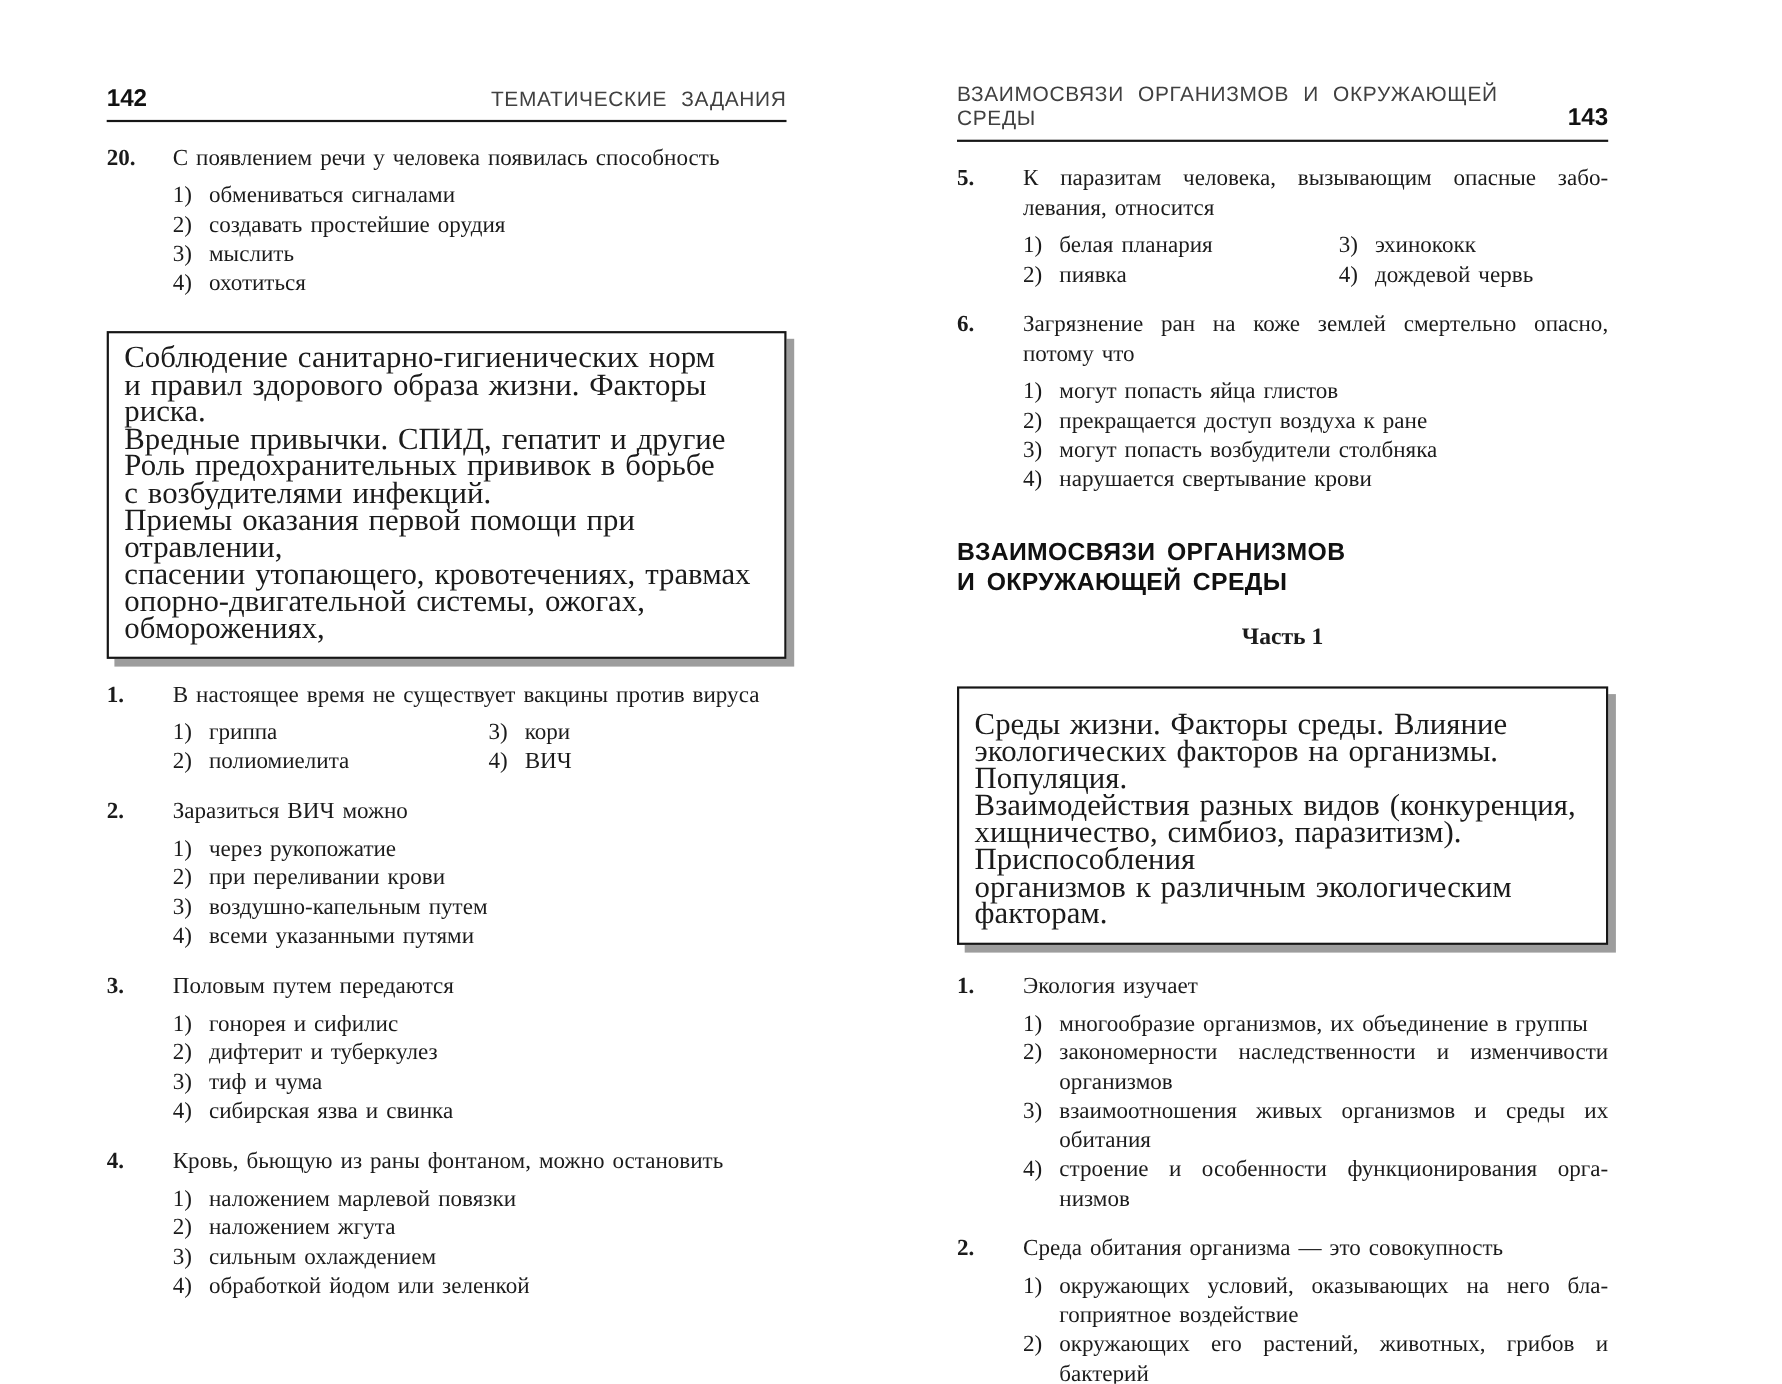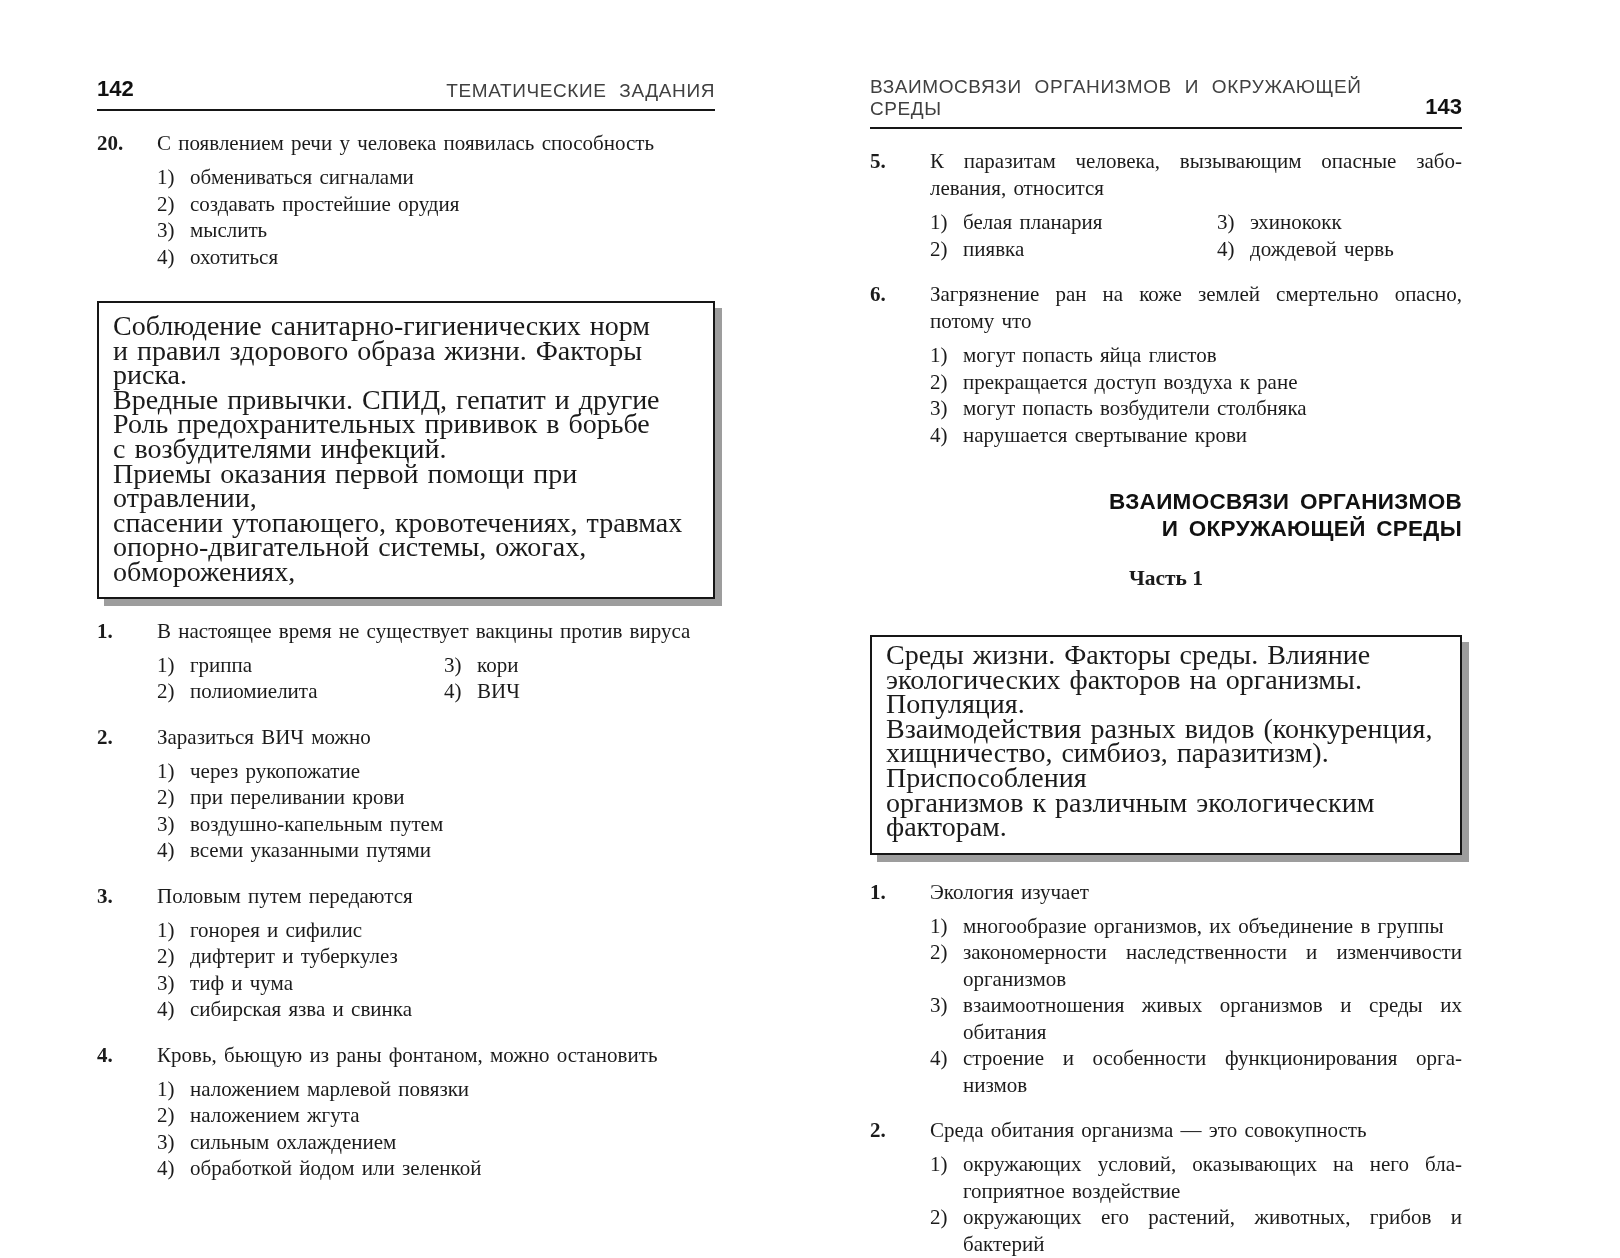--- a/index.html
+++ b/index.html
@@ -61,21 +61,21 @@
     border: 2px solid #161616;
     box-shadow: 7px 7px 0 #9d9d9d;
     background: #fff;
     padding: 11px 14px 12px 14px;
     margin-top: 31px;
   }
   .info-box-line { font-size: 28px; line-height: 24.6px; word-spacing: 2px; }
 
   .section-title {
     margin-top: 40px;
-    text-align: right;
+    text-align: left;
     font-family: "Liberation Sans", sans-serif;
     font-weight: bold;
     font-size: 22.5px; line-height: 27px;
     letter-spacing: 0.3px; word-spacing: 4px;
     color: #111;
   }
   .part-label {
     margin-top: 24px;
     text-align: center;
     font-weight: bold;
@@ -289,21 +289,21 @@
       </div>
     </div>
 
     <div class="section-title">
       <div>ВЗАИМОСВЯЗИ ОРГАНИЗМОВ</div>
       <div>И ОКРУЖАЮЩЕЙ СРЕДЫ</div>
     </div>
 
     <div class="part-label">Часть 1</div>
 
-    <div class="info-box" style="margin-top:44px; padding-top:6px; padding-bottom:13px;">
+    <div class="info-box" style="margin-top:33px; padding-top:21px; padding-bottom:13px;">
       <div class="info-box-line">Среды жизни. Факторы среды. Влияние</div>
       <div class="info-box-line">экологических факторов на организмы. Популяция.</div>
       <div class="info-box-line">Взаимодействия разных видов (конкуренция,</div>
       <div class="info-box-line">хищничество, симбиоз, паразитизм). Приспособления</div>
       <div class="info-box-line">организмов к различным экологическим факторам.</div>
     </div>
 
     <div class="question" style="margin-top:24px;">
       <div class="qnum">1.</div>
       <div class="qbody">

